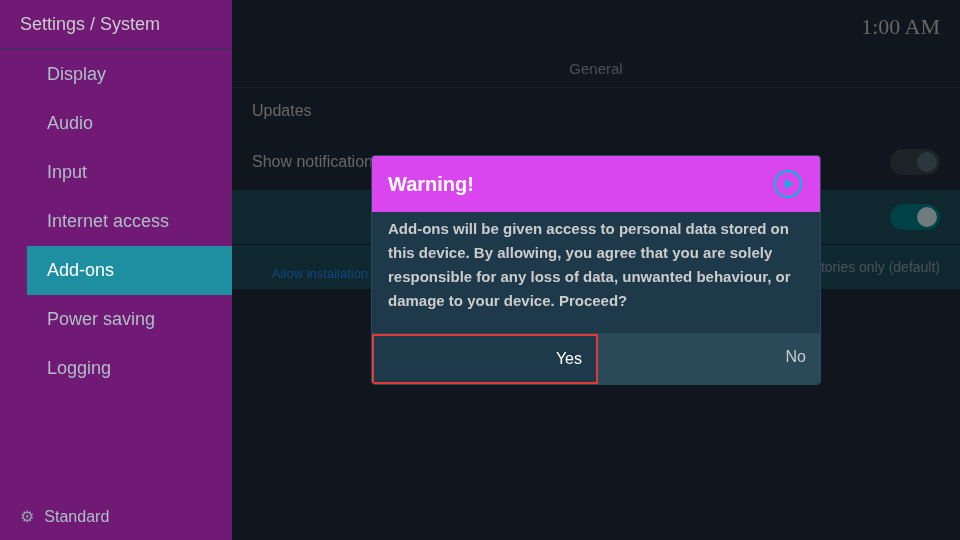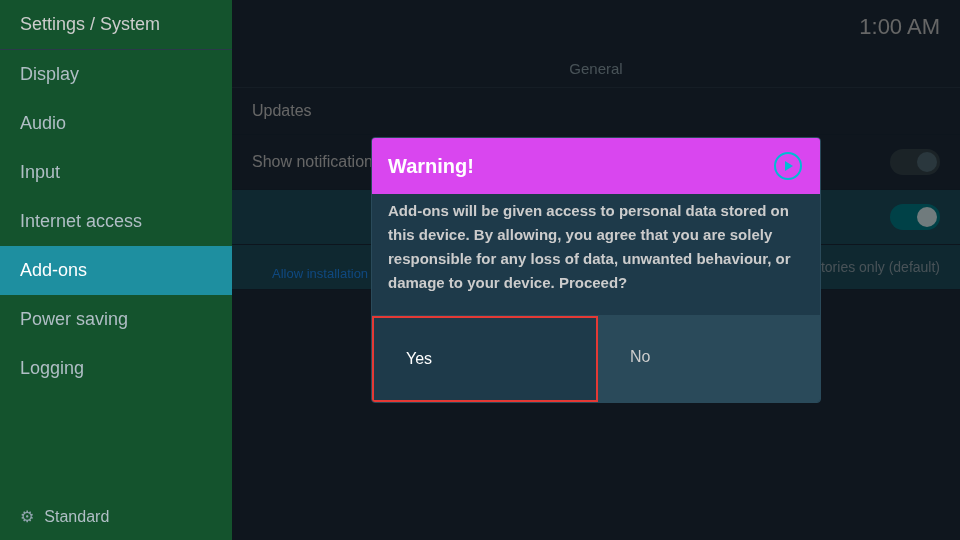--- a/index.html
+++ b/index.html
@@ -12,21 +12,21 @@
       overflow: hidden;
       position: relative;
     }
 
     
     .sidebar {
       position: absolute;
       left: 0; top: 0;
       width: 232px;
       height: 540px;
-      background: #14532d;
+      background: #701a75;
       display: flex;
       flex-direction: column;
       justify-content: space-between;
     }
 
     .sidebar-top {
       display: flex;
       flex-direction: column;
     }
 
@@ -39,20 +39,21 @@
     }
 
     .sidebar-item {
       padding: 14px 20px;
       font-size: 18px;
       color: #b0bec5;
       cursor: pointer;
       display: flex;
       align-items: center;
       gap: 10px;
+      margin-left: 27px;
     }
 
     .sidebar-item.active {
       background: #1e8fa0;
       color: #ffffff;
     }
 
     .sidebar-bottom {
       padding: 14px 20px;
       display: flex;
@@ -73,20 +74,21 @@
 
     
     .topbar {
       position: absolute;
       top: 0; left: 14px; right: 0;
       height: 50px;
       display: flex;
       align-items: center;
       justify-content: space-between;
       padding: 0 28px;
+      font-family: Liberation Serif, serif;
     }
 
     .topbar-time {
       position: absolute;
       right: 20px;
       top: 14px;
       font-size: 22px;
       color: #ccc;
     }
 
@@ -235,22 +237,22 @@
       font-weight: bold;
     }
 
     .dialog-footer {
       display: flex;
       border-top: 1px solid #2a4a5a;
     }
 
     .dialog-btn {
       flex: 1;
-      padding: 32px;
-      text-align: left;
+      padding: 14px;
+      text-align: right;
       font-size: 16px;
       cursor: pointer;
       color: #ccc;
       background: #1e3a4a;
     }
 
     .dialog-btn.yes {
       border: 2px solid #e53935;
       color: #ffffff;
       background: #1e3a4a;

